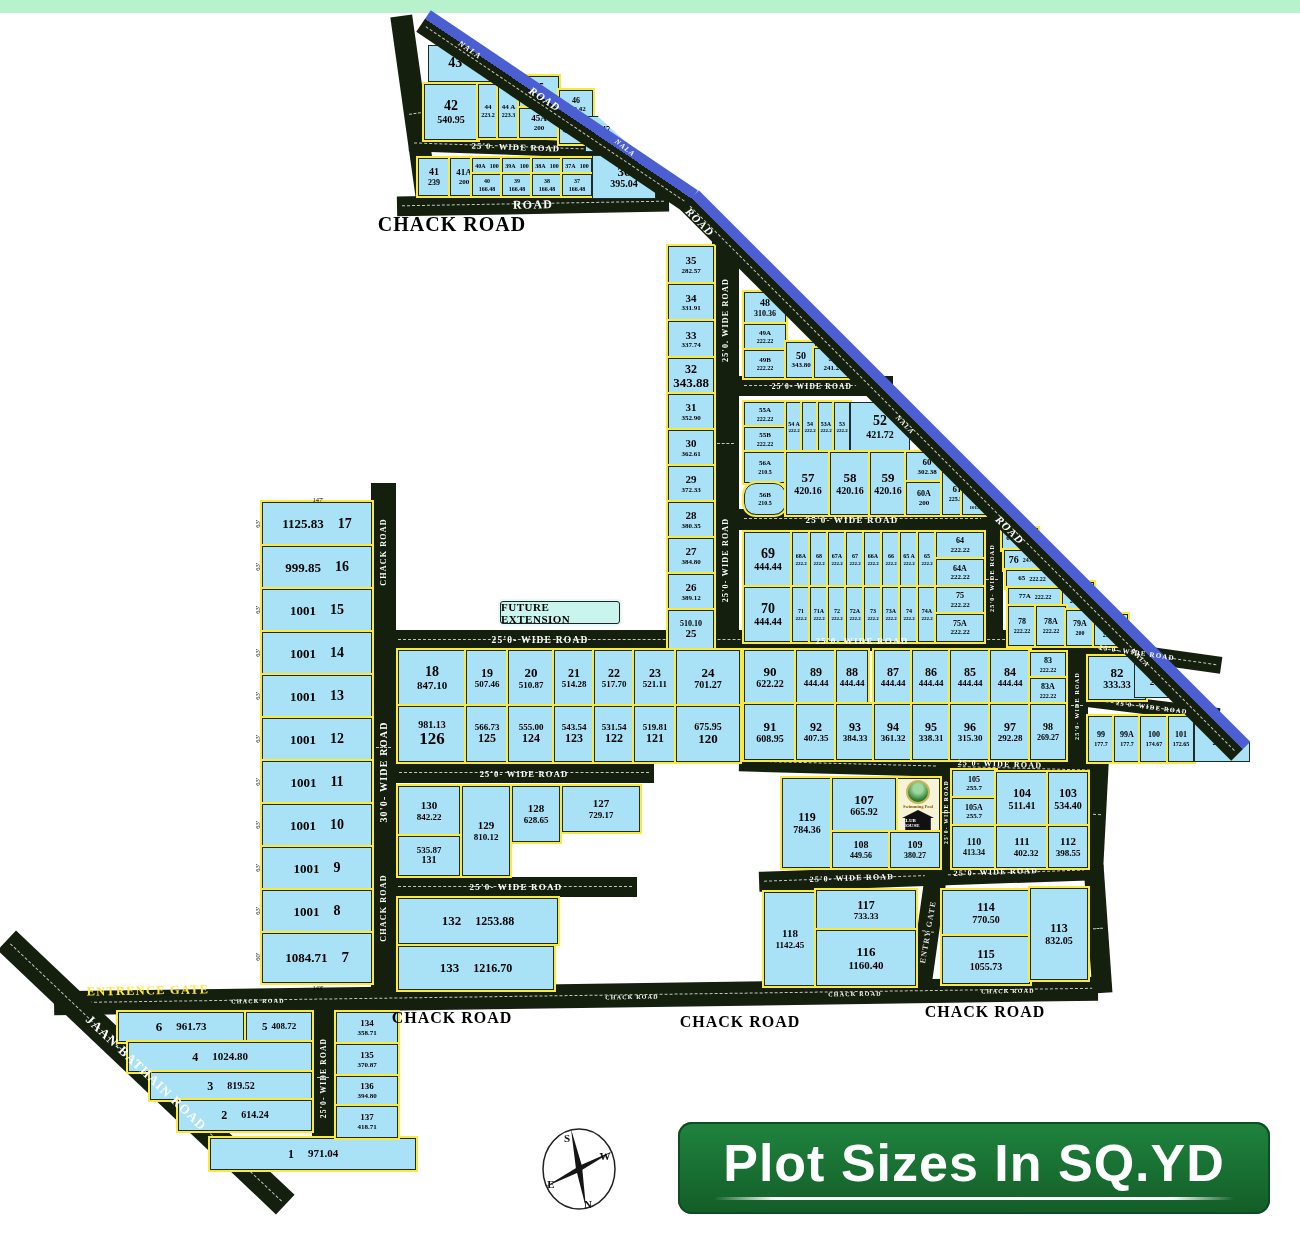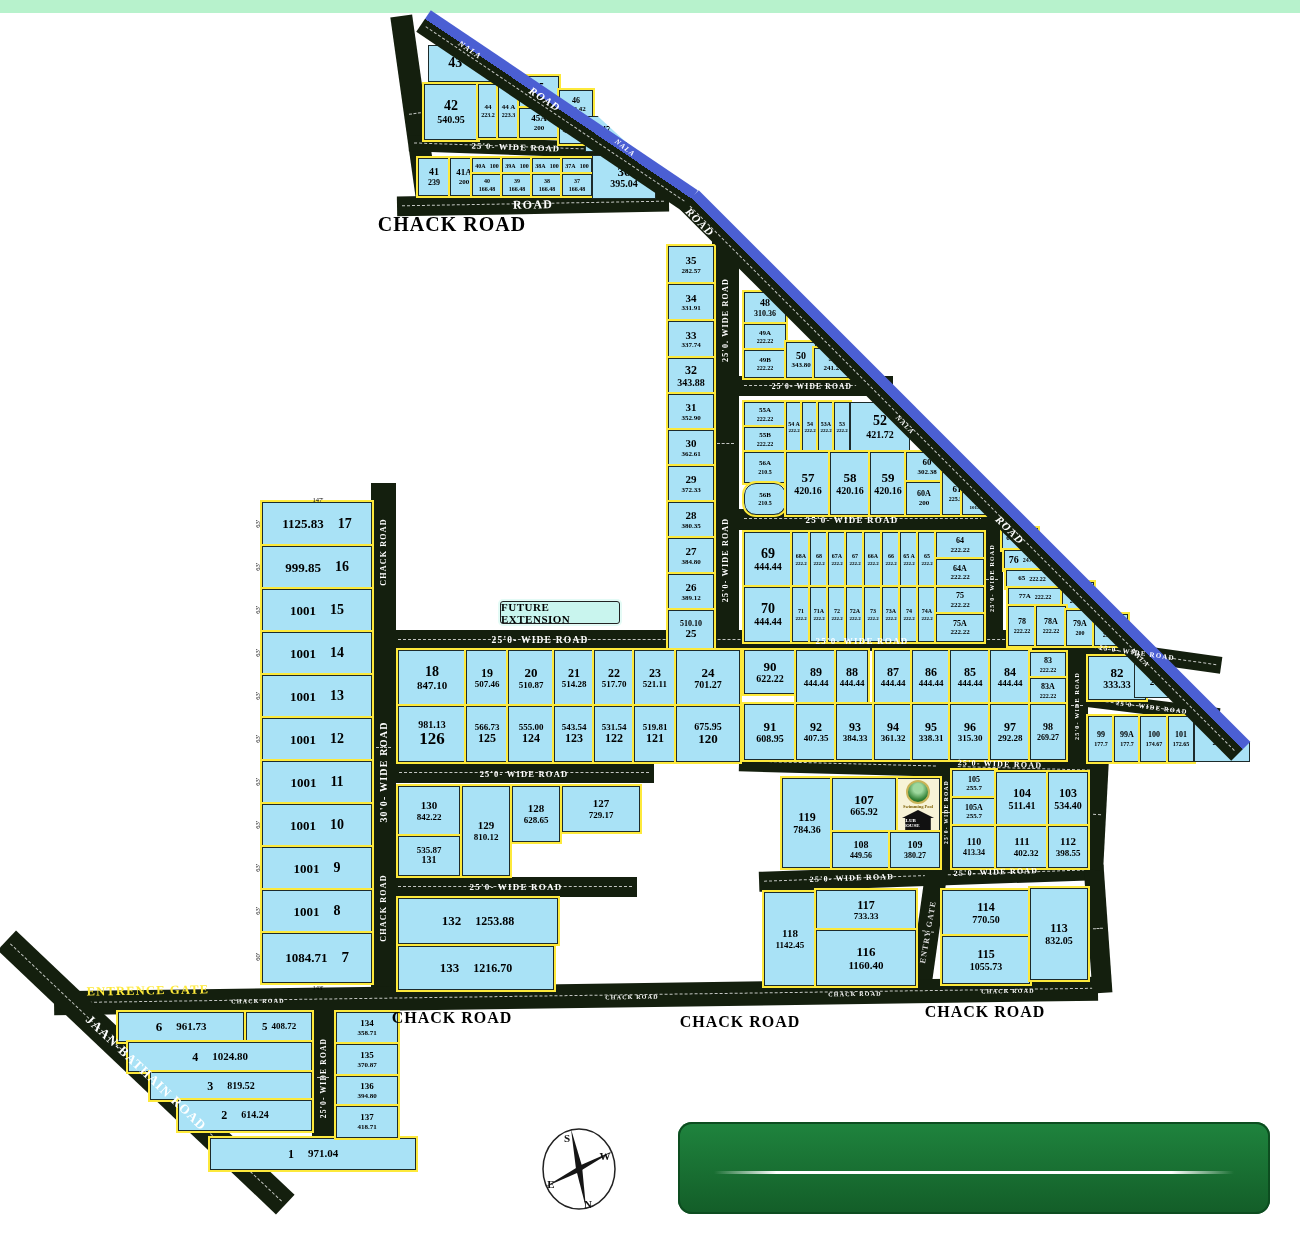--- a/index.html
+++ b/index.html
@@ -64,20 +64,21 @@
     <ellipse cx="41" cy="45" rx="36" ry="40" fill="#ffffff" stroke="#222" stroke-width="1.5"></ellipse>
     <polygon points="33,5 44,42 48,84 38,45" fill="#151515"></polygon>
     <polygon points="7,63 39,49 75,27 43,41" fill="#151515"></polygon>
     <text x="29" y="18" font-size="11" font-weight="bold" font-family="Liberation Serif, serif" fill="#111" text-anchor="middle">S</text>
     <text x="67" y="36" font-size="11" font-weight="bold" font-family="Liberation Serif, serif" fill="#111" text-anchor="middle">W</text>
     <text x="13" y="64" font-size="11" font-weight="bold" font-family="Liberation Serif, serif" fill="#111" text-anchor="middle">E</text>
     <text x="50" y="84" font-size="11" font-weight="bold" font-family="Liberation Serif, serif" fill="#111" text-anchor="middle">N</text>
   </svg>
 
   <div class="banner">
+    <div class="banner-text">Plot Sizes In SQ.YD</div>
     <div class="banner-underline"></div>
   </div>
 <div class="road" style="left: 404px; top: 15px; width: 22px; height: 198px; transform: rotate(-8deg);">
       <div class="cl"></div>
     </div>
     <div class="road" style="left: 408.5px; top: 139px; width: 215px; height: 16px; transform: rotate(2deg);">
       <div class="cl"></div>
     </div>
     <div class="road" style="left: 397px; top: 194px; width: 272px; height: 20px; transform: rotate(-1deg);">
       <div class="cl"></div>
@@ -235,21 +236,21 @@
     <div class="plot lay-s" style="left: 668px; top: 284px; width: 46px; height: 37px;">
       <span class="pn" style="font-size: 11px;">34</span>
       <span class="pv" style="font-size: 7px;">331.91</span>
     </div>
     <div class="plot lay-s" style="left: 668px; top: 321px; width: 46px; height: 37px;">
       <span class="pn" style="font-size: 11px;">33</span>
       <span class="pv" style="font-size: 7px;">337.74</span>
     </div>
     <div class="plot lay-s" style="left: 668px; top: 358px; width: 46px; height: 36px;">
       <span class="pn" style="font-size: 12px; text-align: center;">32</span>
-      <span class="pv" style="font-size: 10px;">343.88</span>
+      <span class="pv" style="font-size: 13px;">343.88</span>
     </div>
     <div class="plot lay-s" style="left: 668px; top: 394px; width: 46px; height: 36px;">
       <span class="pn" style="font-size: 11px;">31</span>
       <span class="pv" style="font-size: 7px;">352.90</span>
     </div>
     <div class="plot lay-s" style="left: 668px; top: 430px; width: 46px; height: 36px;">
       <span class="pn" style="font-size: 11px;">30</span>
       <span class="pv" style="font-size: 7px;">362.61</span>
     </div>
     <div class="plot lay-s" style="left: 668px; top: 466px; width: 46px; height: 36px;">
@@ -529,21 +530,21 @@
       <span class="pn" style="font-size: 12px;">122</span>
     </div>
     <div class="plot lay-vt" style="left: 634px; top: 706px; width: 42px; height: 56px;">
       <span class="pv" style="font-size: 9px;">519.81</span>
       <span class="pn" style="font-size: 12px;">121</span>
     </div>
     <div class="plot lay-vt" style="left: 676px; top: 706px; width: 64px; height: 56px;">
       <span class="pv" style="font-size: 10px;">675.95</span>
       <span class="pn" style="font-size: 13px;">120</span>
     </div>
-    <div class="plot lay-s" style="left: 744px; top: 650px; width: 52px; height: 44px;">
+    <div class="plot lay-s" style="left: 744px; top: 650px; width: 52px; height: 54px;">
       <span class="pn" style="font-size: 13px;">90</span>
       <span class="pv" style="font-size: 10px;">622.22</span>
     </div>
     <div class="plot lay-s" style="left: 796px; top: 650px; width: 40px; height: 54px;">
       <span class="pn" style="font-size: 12px;">89</span>
       <span class="pv" style="font-size: 9px;">444.44</span>
     </div>
     <div class="plot lay-s" style="left: 836px; top: 650px; width: 32px; height: 54px;">
       <span class="pn" style="font-size: 12px;">88</span>
       <span class="pv" style="font-size: 9px;">444.44</span>

